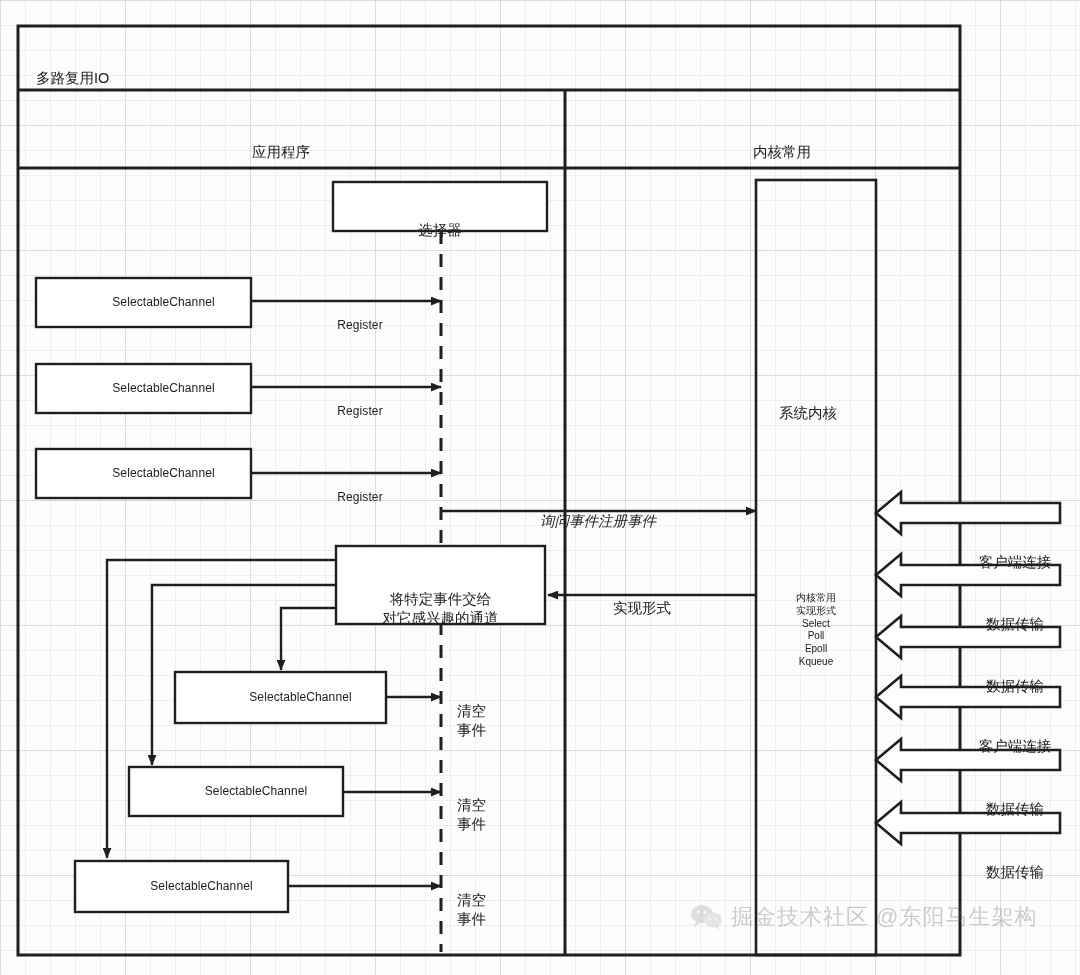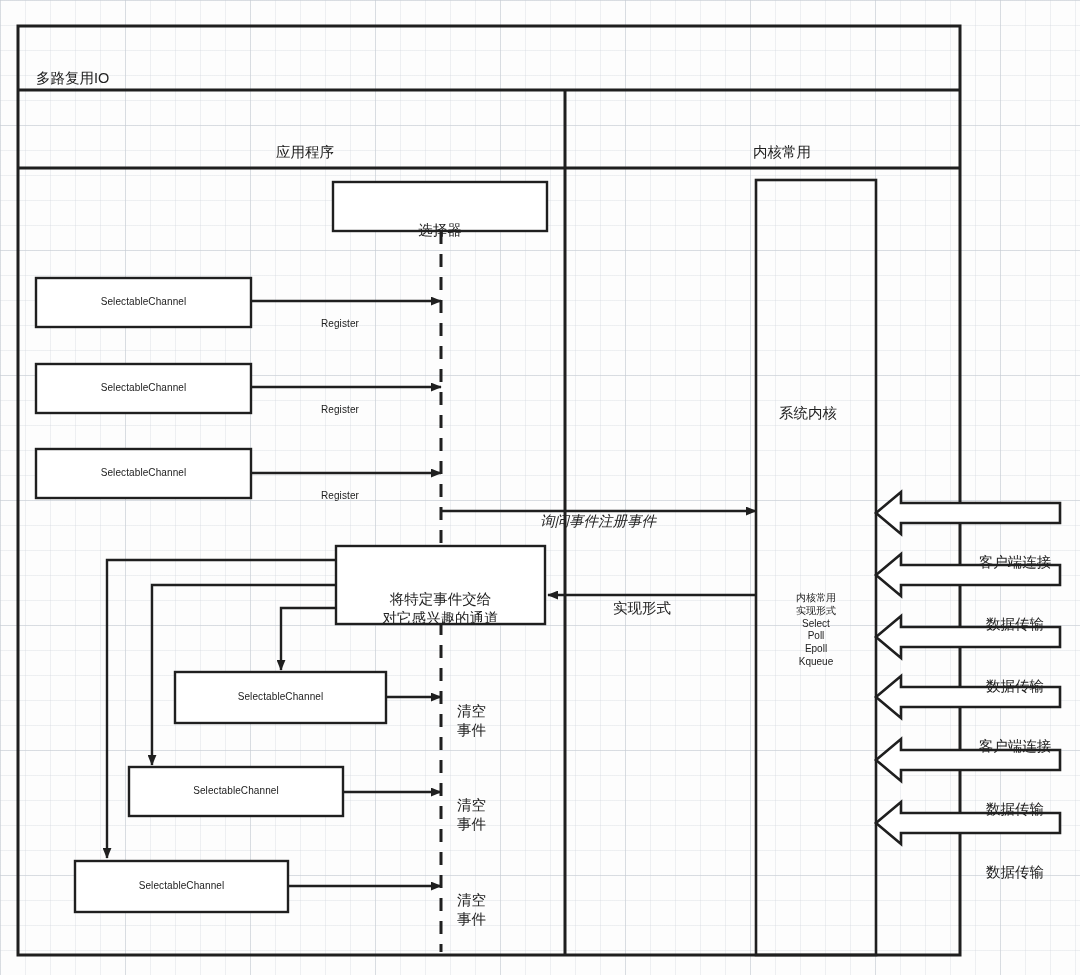--- a/index.html
+++ b/index.html
@@ -34,22 +34,23 @@
   }
   .lbl {
     position: absolute;
     color: #212121;
     line-height: 1.28;
     white-space: pre-line;
     text-align: center;
     pointer-events: none;
   }
   .lbl-box {
-    font-size: 10px;
+    font-size: 12px;
     letter-spacing: 0.1px;
+    padding-left: 20px;
   }
   .lbl-cn {
     font-size: 14.5px;
     margin-top: 24px;
   }
   .lbl-small {
     font-size: 10px;
   }
   .center-both {
     display: flex;
@@ -134,21 +135,21 @@
     <path d="M1060,503 L901,503 L901,492 L876,513 L901,534 L901,523 L1060,523 z" fill="#ffffff" stroke="#1f1f1f" stroke-width="2.6" stroke-linejoin="miter"></path>
     <path d="M1060,565 L901,565 L901,554 L876,575 L901,596 L901,585 L1060,585 z" fill="#ffffff" stroke="#1f1f1f" stroke-width="2.6" stroke-linejoin="miter"></path>
     <path d="M1060,627 L901,627 L901,616 L876,637 L901,658 L901,647 L1060,647 z" fill="#ffffff" stroke="#1f1f1f" stroke-width="2.6" stroke-linejoin="miter"></path>
     <path d="M1060,687 L901,687 L901,676 L876,697 L901,718 L901,707 L1060,707 z" fill="#ffffff" stroke="#1f1f1f" stroke-width="2.6" stroke-linejoin="miter"></path>
     <path d="M1060,750 L901,750 L901,739 L876,760 L901,781 L901,770 L1060,770 z" fill="#ffffff" stroke="#1f1f1f" stroke-width="2.6" stroke-linejoin="miter"></path>
     <path d="M1060,813 L901,813 L901,802 L876,823 L901,844 L901,833 L1060,833 z" fill="#ffffff" stroke="#1f1f1f" stroke-width="2.6" stroke-linejoin="miter"></path>
   </svg>
 
   <div class="lbl lbl-cn" style="left:36px; top:45px; width:200px; text-align:left;">多路复用IO</div>
 
-  <div class="lbl lbl-cn" style="left:220px; top:119px; width:170px;">应用程序</div>
+  <div class="lbl lbl-cn" style="left:196px; top:119px; width:170px;">应用程序</div>
 
   <div class="lbl lbl-cn" style="left:697px; top:119px; width:170px;">内核常用</div>
 
   <div class="lbl lbl-cn center-both" style="left:333px; top:182px; width:214px; height:49px;">选择器</div>
 
   <div class="lbl lbl-cn center-both" style="left:336px; top:546px; width:209px; height:78px;">将特定事件交给
 对它感兴趣的通道</div>
 
   <div class="lbl lbl-cn" style="left:756px; top:380px; width:104px;">系统内核</div>
 
@@ -181,14 +182,27 @@
   <div class="lbl lbl-cn" style="left:457px; top:867px; width:60px; text-align:left;">清空
 事件</div>
 
   <div class="lbl lbl-cn" style="left:950px; top:529px; width:130px;">客户端连接</div>
   <div class="lbl lbl-cn" style="left:950px; top:591px; width:130px;">数据传输</div>
   <div class="lbl lbl-cn" style="left:950px; top:653px; width:130px;">数据传输</div>
   <div class="lbl lbl-cn" style="left:950px; top:713px; width:130px;">客户端连接</div>
   <div class="lbl lbl-cn" style="left:950px; top:776px; width:130px;">数据传输</div>
   <div class="lbl lbl-cn" style="left:950px; top:839px; width:130px;">数据传输</div>
 
+  <div id="watermark">
+    <svg width="34" height="26" viewBox="0 0 34 26">
+      <ellipse cx="12" cy="10" rx="11" ry="9" fill="#9a9a9a"></ellipse>
+      <path d="M6,17 L4,23 L10,19 z" fill="#9a9a9a"></path>
+      <circle cx="8.5" cy="8" r="1.4" fill="#ffffff"></circle>
+      <circle cx="15" cy="8" r="1.4" fill="#ffffff"></circle>
+      <ellipse cx="23" cy="16" rx="9" ry="7.5" fill="#b0b0b0"></ellipse>
+      <path d="M28,21 L30,26 L25,23 z" fill="#b0b0b0"></path>
+      <circle cx="20" cy="15" r="1.1" fill="#ffffff"></circle>
+      <circle cx="26" cy="15" r="1.1" fill="#ffffff"></circle>
+    </svg>
+    <span class="wm-text">掘金技术社区 @东阳马生架构</span>
+  </div>
 
 </div>
 
 </body></html>

